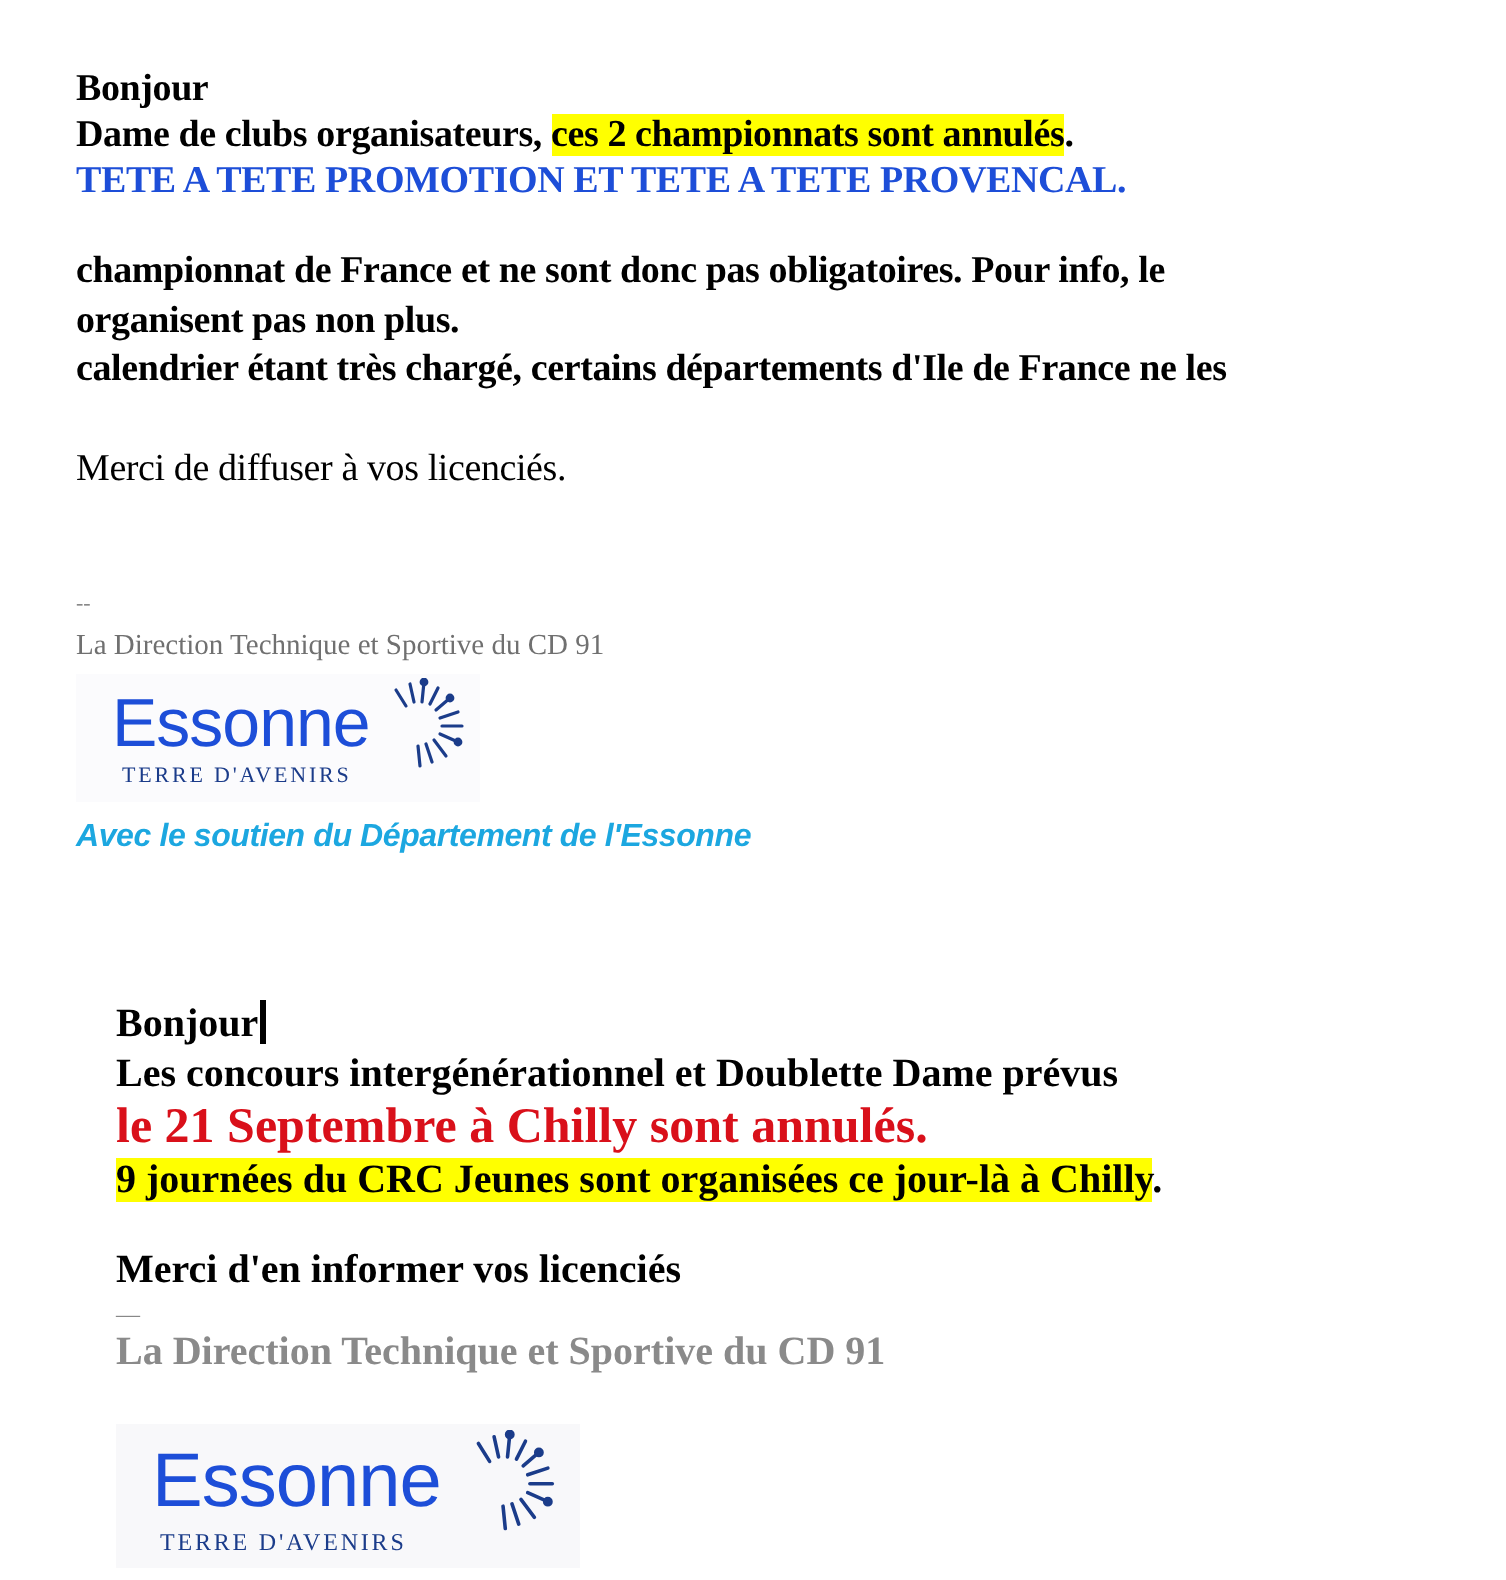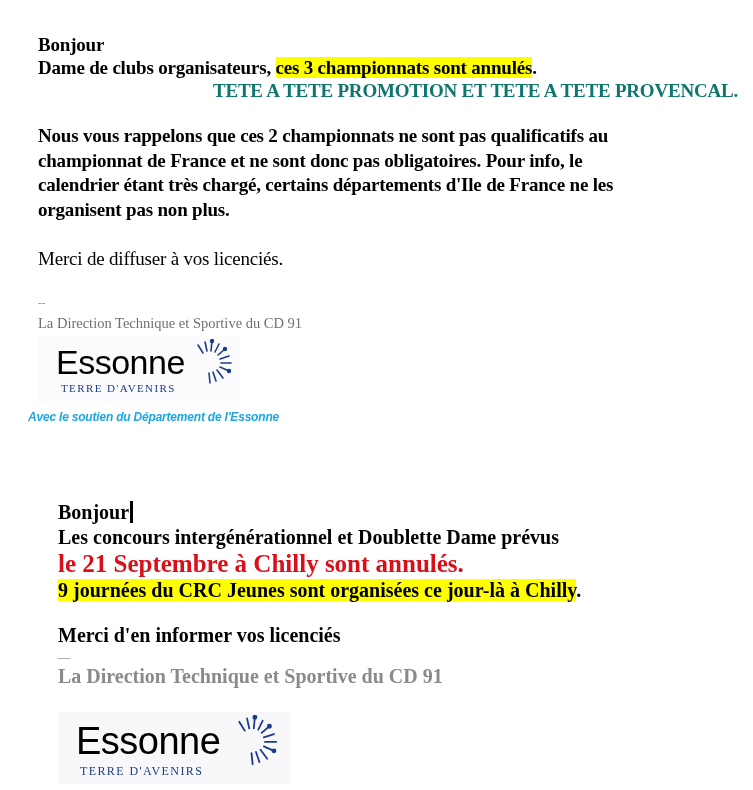--- a/index.html
+++ b/index.html
@@ -4,59 +4,58 @@
   <style>
     html, body { margin: 0; padding: 0; background: #ffffff; }
     body { width: 753px; height: 790px; position: relative; overflow: hidden; }
 
     .serif { font-family: "Liberation Serif", "DejaVu Serif", serif; }
     .sans { font-family: "Liberation Sans", "DejaVu Sans", sans-serif; }
 
     
     .msg1 { position: absolute; left: 38px; top: 33px; width: 700px; }
     .msg1 .line { font-size: 19px; font-weight: bold; color: #000; line-height: 23px; white-space: nowrap; letter-spacing: -0.2px; }
-    .msg1 .red { color: #0f766e; text-align: right; }
+    .msg1 .red { color: #1d4ed8; }
     .hl { background: #ffff00; }
     .msg1 .para { margin-top: 22px; font-size: 19px; font-weight: bold; line-height: 24.5px; color: #000; letter-spacing: -0.2px; }
     .msg1 .thanks { margin-top: 25px; font-size: 19px; font-weight: normal; color: #000; line-height: 23px; letter-spacing: -0.2px; }
     .sig-dash1 { position: absolute; left: 38px; top: 296px; font-size: 11px; color: #888; }
     .sig-name1 { position: absolute; left: 38px; top: 315px; font-size: 14.5px; color: #707070; white-space: nowrap; }
 
     .logo-box { position: absolute; background: #fbfbfd; }
     .logo1 { left: 38px; top: 337px; width: 202px; height: 64px; }
     .logo2 { left: 58px; top: 712px; width: 232px; height: 72px; background: #f8f8fa; }
-    .logo-word { position: absolute; color: #000000; font-family: "Liberation Sans", "DejaVu Sans", sans-serif; letter-spacing: -0.5px; }
+    .logo-word { position: absolute; color: #1d4ed8; font-family: "Liberation Sans", "DejaVu Sans", sans-serif; letter-spacing: -0.5px; }
     .logo-tag { position: absolute; color: #1b3c8a; font-family: Liberation Serif, serif; letter-spacing: 1.4px; white-space: nowrap; }
     .logo-rays { position: absolute; }
 
-    .support { position: absolute; left: 28px; top: 410px; font-size: 12px; font-weight: bold; font-style: italic; color: #1ca7e0; white-space: nowrap; letter-spacing: -0.2px; }
+    .support { position: absolute; left: 38px; top: 410px; font-size: 16px; font-weight: bold; font-style: italic; color: #1ca7e0; white-space: nowrap; letter-spacing: -0.2px; }
 
     
     .msg2 { position: absolute; left: 58px; top: 500px; width: 700px; }
     .msg2 .l { font-size: 20px; font-weight: bold; color: #000; line-height: 25px; white-space: nowrap; }
     .msg2 .big-red { font-size: 25px; font-weight: bold; color: #d9101a; line-height: 28px; white-space: nowrap; }
     .cursor { display: inline-block; width: 3px; height: 22px; background: #000; vertical-align: -4px; margin-left: 1px; }
     .msg2 .merci { margin-top: 20px; font-size: 20px; font-weight: bold; color: #000; line-height: 24px; white-space: nowrap; }
     .msg2 .dash2 { font-size: 12px; color: #888; line-height: 12px; margin-top: 4px; }
     .msg2 .sig2 { font-size: 20px; font-weight: bold; color: #8a8a8a; line-height: 26px; white-space: nowrap; }
   </style>
 </head>
 <body>
 
 <div class="msg1 serif">
   <div class="line">Bonjour</div>
   <div class="line">
-    <span>Dame de clubs organisateurs, </span><span class="hl">ces 3 championnats sont annulés</span><span>.</span>
+    <span>Dame de clubs organisateurs, </span><span class="hl">ces 2 championnats sont annulés</span><span>.</span>
   </div>
   <div class="line red">TETE A TETE PROMOTION ET TETE A TETE PROVENCAL.</div>
   <div class="para">
-    <div>Nous vous rappelons que ces 2 championnats ne sont pas qualificatifs au</div>
     <div>championnat de France et ne sont donc pas obligatoires. Pour info, le</div>
+    <div>organisent pas non plus.</div>
     <div>calendrier étant très chargé, certains départements d'Ile de France ne les</div>
-    <div>organisent pas non plus.</div>
   </div>
   <div class="thanks">Merci de diffuser à vos licenciés.</div>
 </div>
 
 <div class="sig-dash1 serif">--</div>
 <div class="sig-name1 serif">La Direction Technique et Sportive du CD 91</div>
 
 <div class="logo-box logo1">
   <span class="logo-word" style="left:18px; top:6px; font-size:34px;">Essonne</span>
   <span class="logo-tag" style="left:23px; top:45px; font-size:11px;">TERRE D'AVENIRS</span>

